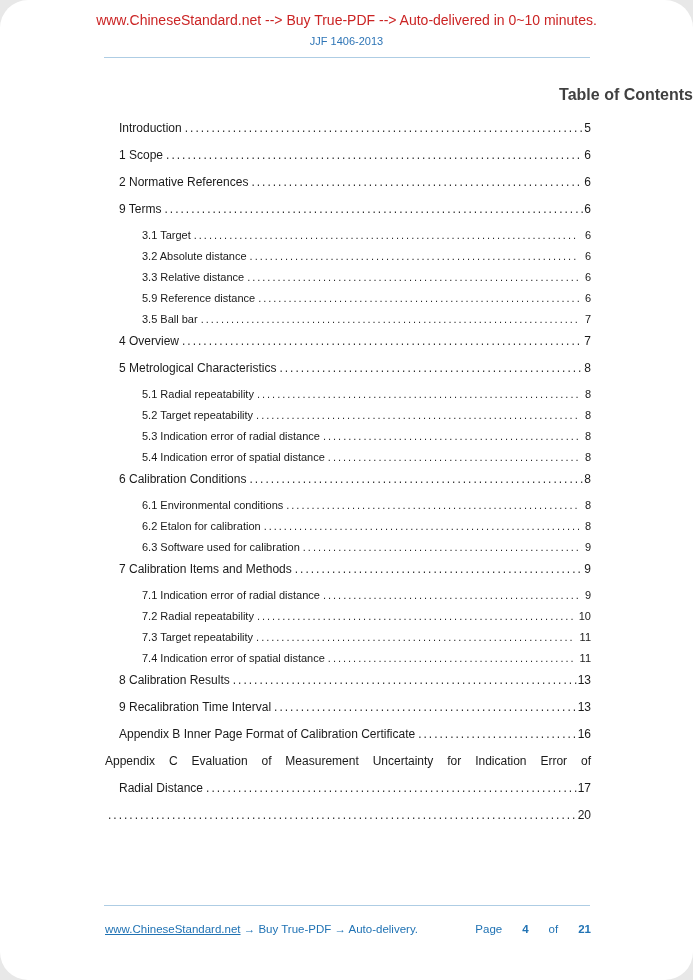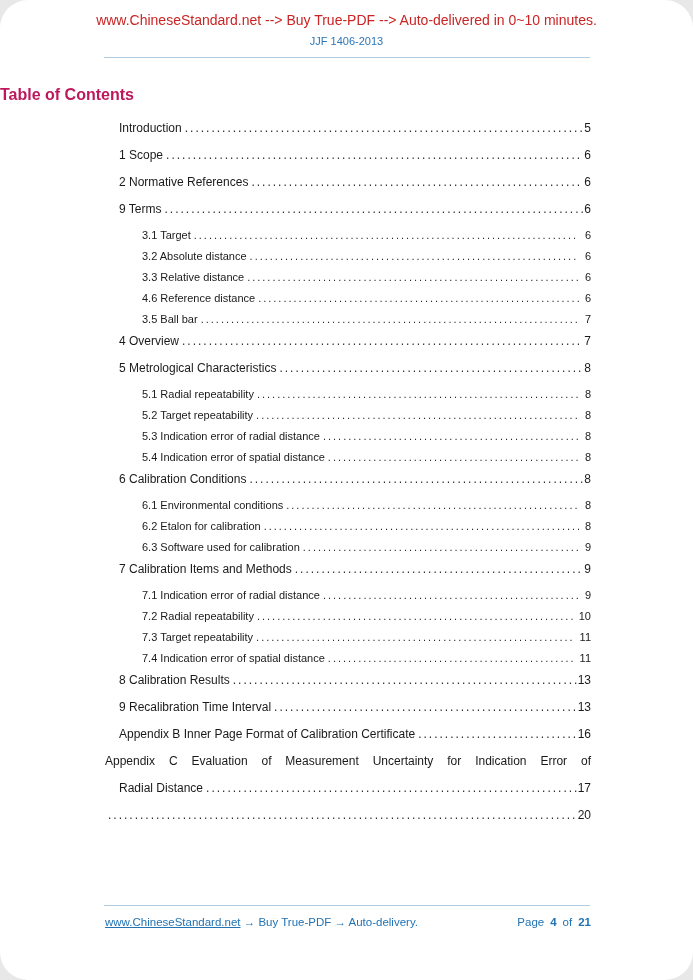--- a/index.html
+++ b/index.html
@@ -40,24 +40,24 @@
     width: 486px;
     border-top: 1px solid #aecde4;
     height: 0;
   }
   .header-rule { top: 57px; }
   .footer-rule { top: 905px; }
 
   .page-title {
     position: absolute;
     top: 86px; left: 0; right: 0;
-    text-align: left;
+    text-align: right;
     font-size: 16px;
     font-weight: bold;
-    color: #be185d;
+    color: #404040;
   }
 
   .toc {
     position: absolute;
     top: 121px;
     left: 105px;
     width: 486px;
   }
 
   .toc-row {
@@ -96,23 +96,23 @@
     position: absolute;
     top: 916px;
     left: 105px;
     width: 486px;
     display: flex;
     justify-content: space-between;
     align-items: baseline;
     font-size: 11.5px;
     color: #2173b4;
   }
-  .footer-left { white-space: nowrap; }
+  .footer-left { white-space: nowrap; margin-top: 7px; }
   .footer-link { text-decoration: underline; cursor: pointer; }
-  .page-indicator { display: flex; gap: 6px; white-space: nowrap; }
+  .page-indicator { display: flex; gap: 20px; white-space: nowrap; }
   .page-indicator b { font-weight: bold; }
 </style>
 </head>
 <body>
 
 <div class="page">
 
   <div class="banner">www.ChineseStandard.net --&gt; Buy True-PDF --&gt; Auto-delivered in 0~10 minutes.</div>
   <div class="standard-code">JJF 1406-2013</div>
   <div class="rule header-rule"></div>
@@ -157,21 +157,21 @@
       <span class="toc-page">6</span>
     </div>
 
     <div class="toc-row lvl2">
       <span class="toc-label">3.3 Relative distance</span>
       <span class="toc-dots"></span>
       <span class="toc-page">6</span>
     </div>
 
     <div class="toc-row lvl2">
-      <span class="toc-label">4.6 Reference distance</span>
+      <span class="toc-label">5.9 Reference distance</span>
       <span class="toc-dots"></span>
       <span class="toc-page">6</span>
     </div>
 
     <div class="toc-row lvl2">
       <span class="toc-label">3.5 Ball bar</span>
       <span class="toc-dots"></span>
       <span class="toc-page">7</span>
     </div>
 

